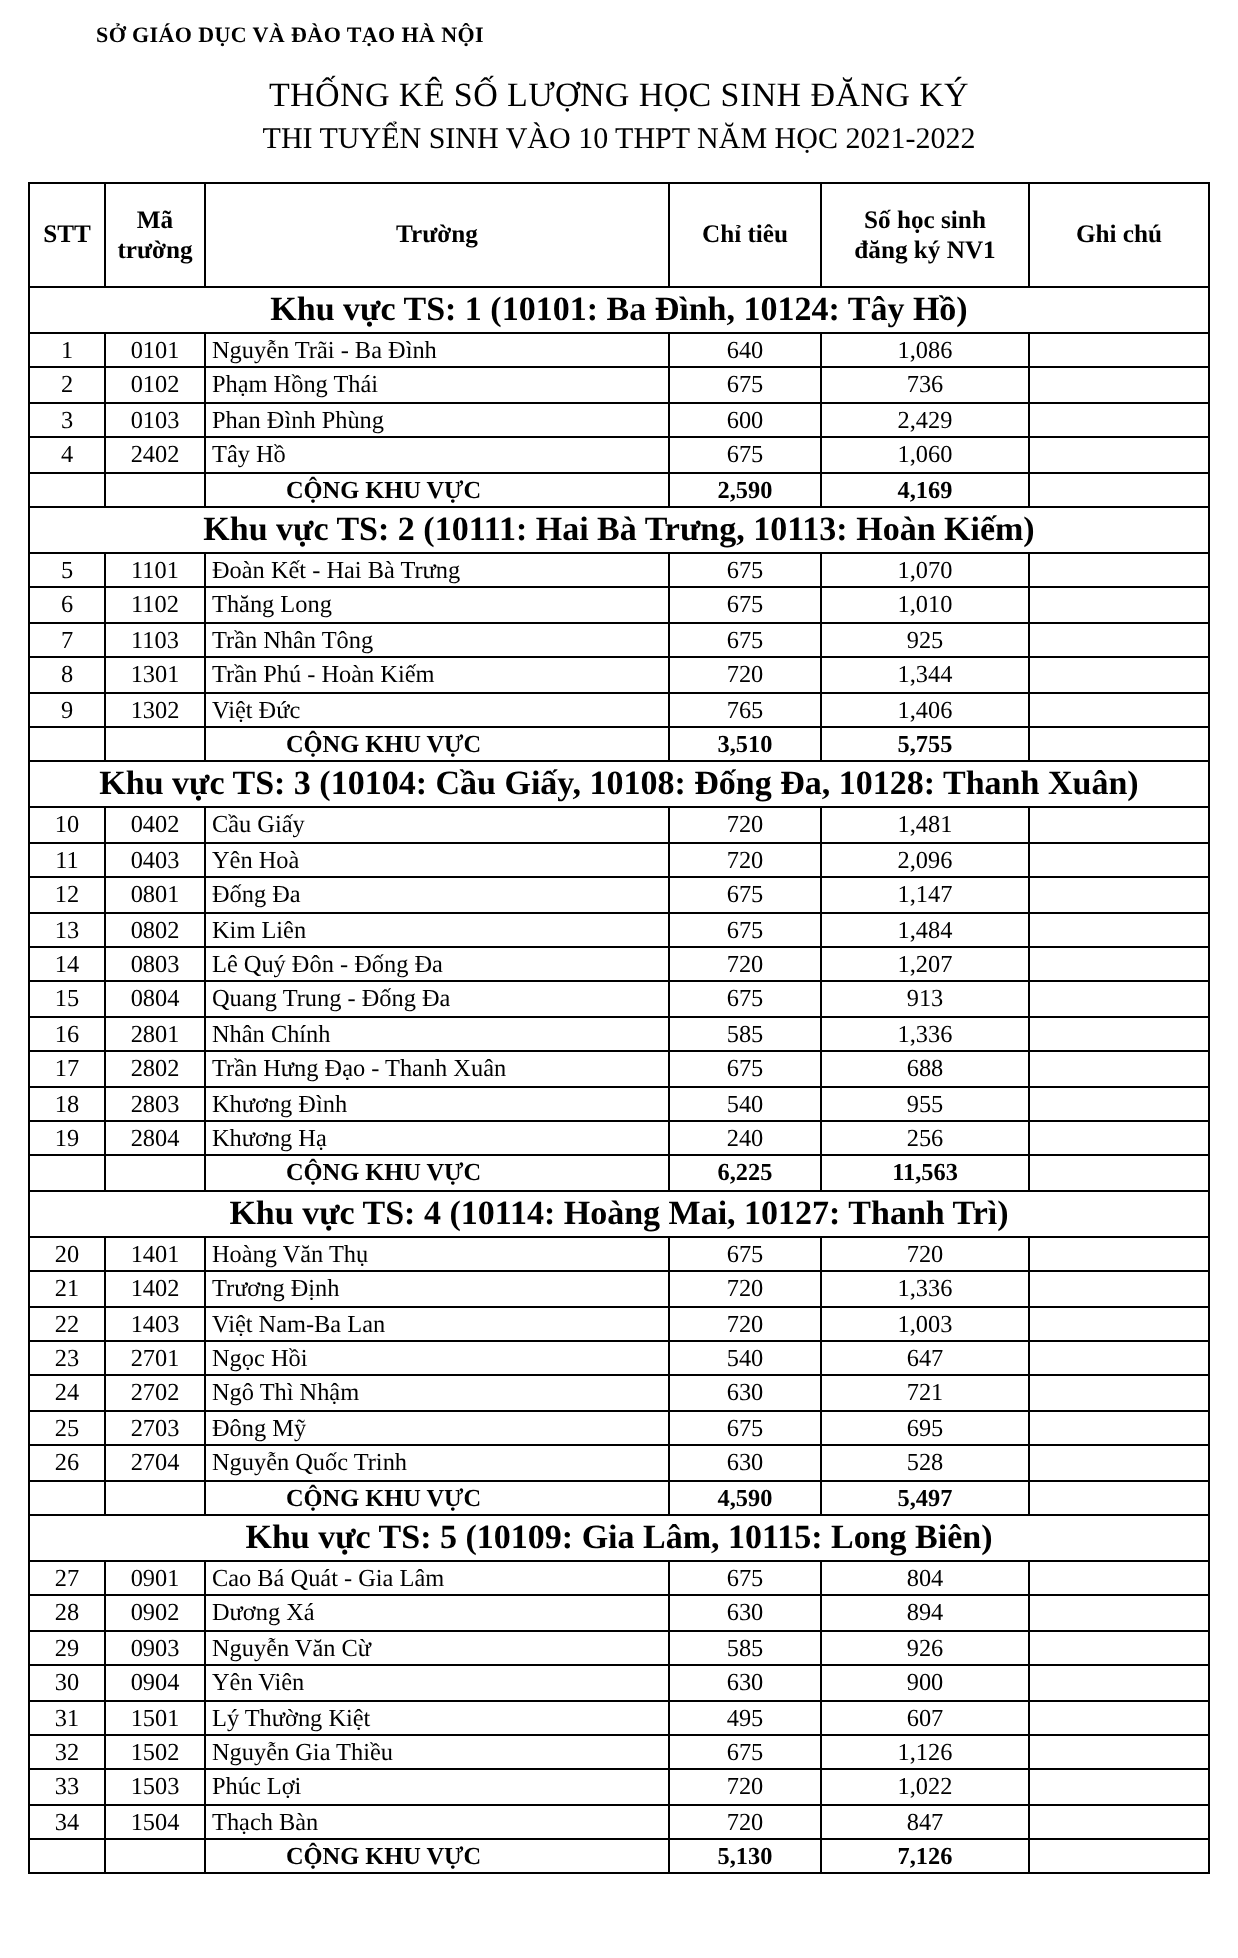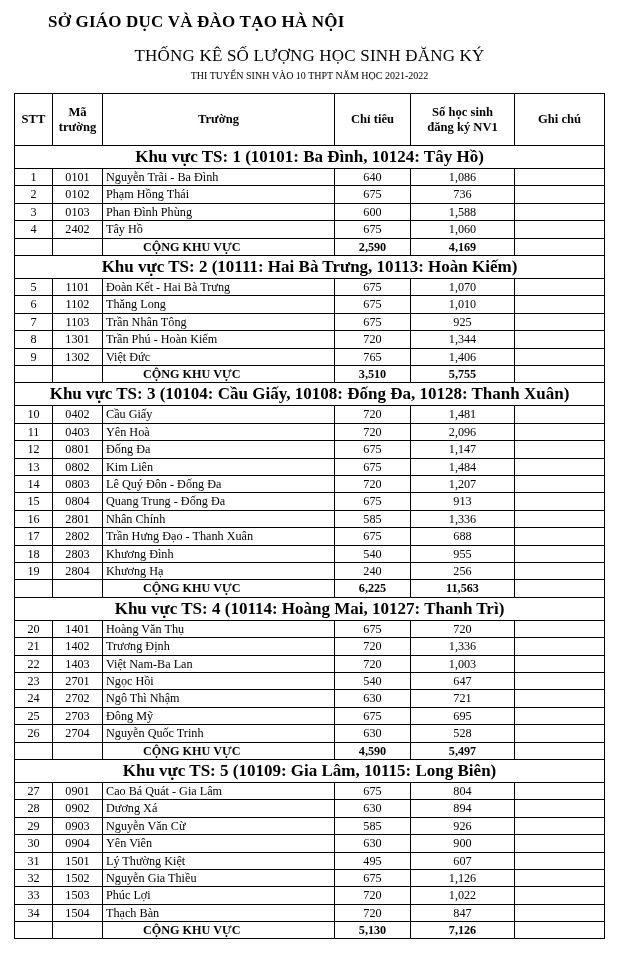--- a/index.html
+++ b/index.html
@@ -15,38 +15,38 @@
     position: relative;
     overflow: hidden;
   }
   .page {
     width: 619px;
     height: 979px;
     box-sizing: border-box;
     padding: 8px 14px 0 14px;
   }
   .dept-line {
-    font-size: 17px;
+    font-size: 11px;
     font-weight: bold;
     text-align: left;
     padding-left: 34px;
     letter-spacing: 0.2px;
     margin-top: 4px;
     margin-bottom: 14px;
   }
   .title-main {
     text-align: center;
     font-size: 17px;
     font-weight: normal;
     letter-spacing: 0.2px;
     margin-bottom: 4px;
   }
   .title-sub {
     text-align: center;
-    font-size: 10px;
+    font-size: 15px;
     font-weight: normal;
     margin-bottom: 12px;
   }
   table.stats {
     border-collapse: collapse;
     width: 590px;
     margin: 0 auto;
     table-layout: fixed;
   }
   table.stats th, table.stats td {
@@ -148,21 +148,21 @@
           <td class="truong">Phạm Hồng Thái</td>
           <td class="chitieu">675</td>
           <td class="sohs">736</td>
           <td class="ghichu"></td>
         </tr>
         <tr>
           <td class="stt">3</td>
           <td class="ma">0103</td>
           <td class="truong">Phan Đình Phùng</td>
           <td class="chitieu">600</td>
-          <td class="sohs">1,588</td>
+          <td class="sohs">2,429</td>
           <td class="ghichu"></td>
         </tr>
         <tr>
           <td class="stt">4</td>
           <td class="ma">2402</td>
           <td class="truong">Tây Hồ</td>
           <td class="chitieu">675</td>
           <td class="sohs">1,060</td>
           <td class="ghichu"></td>
         </tr>

